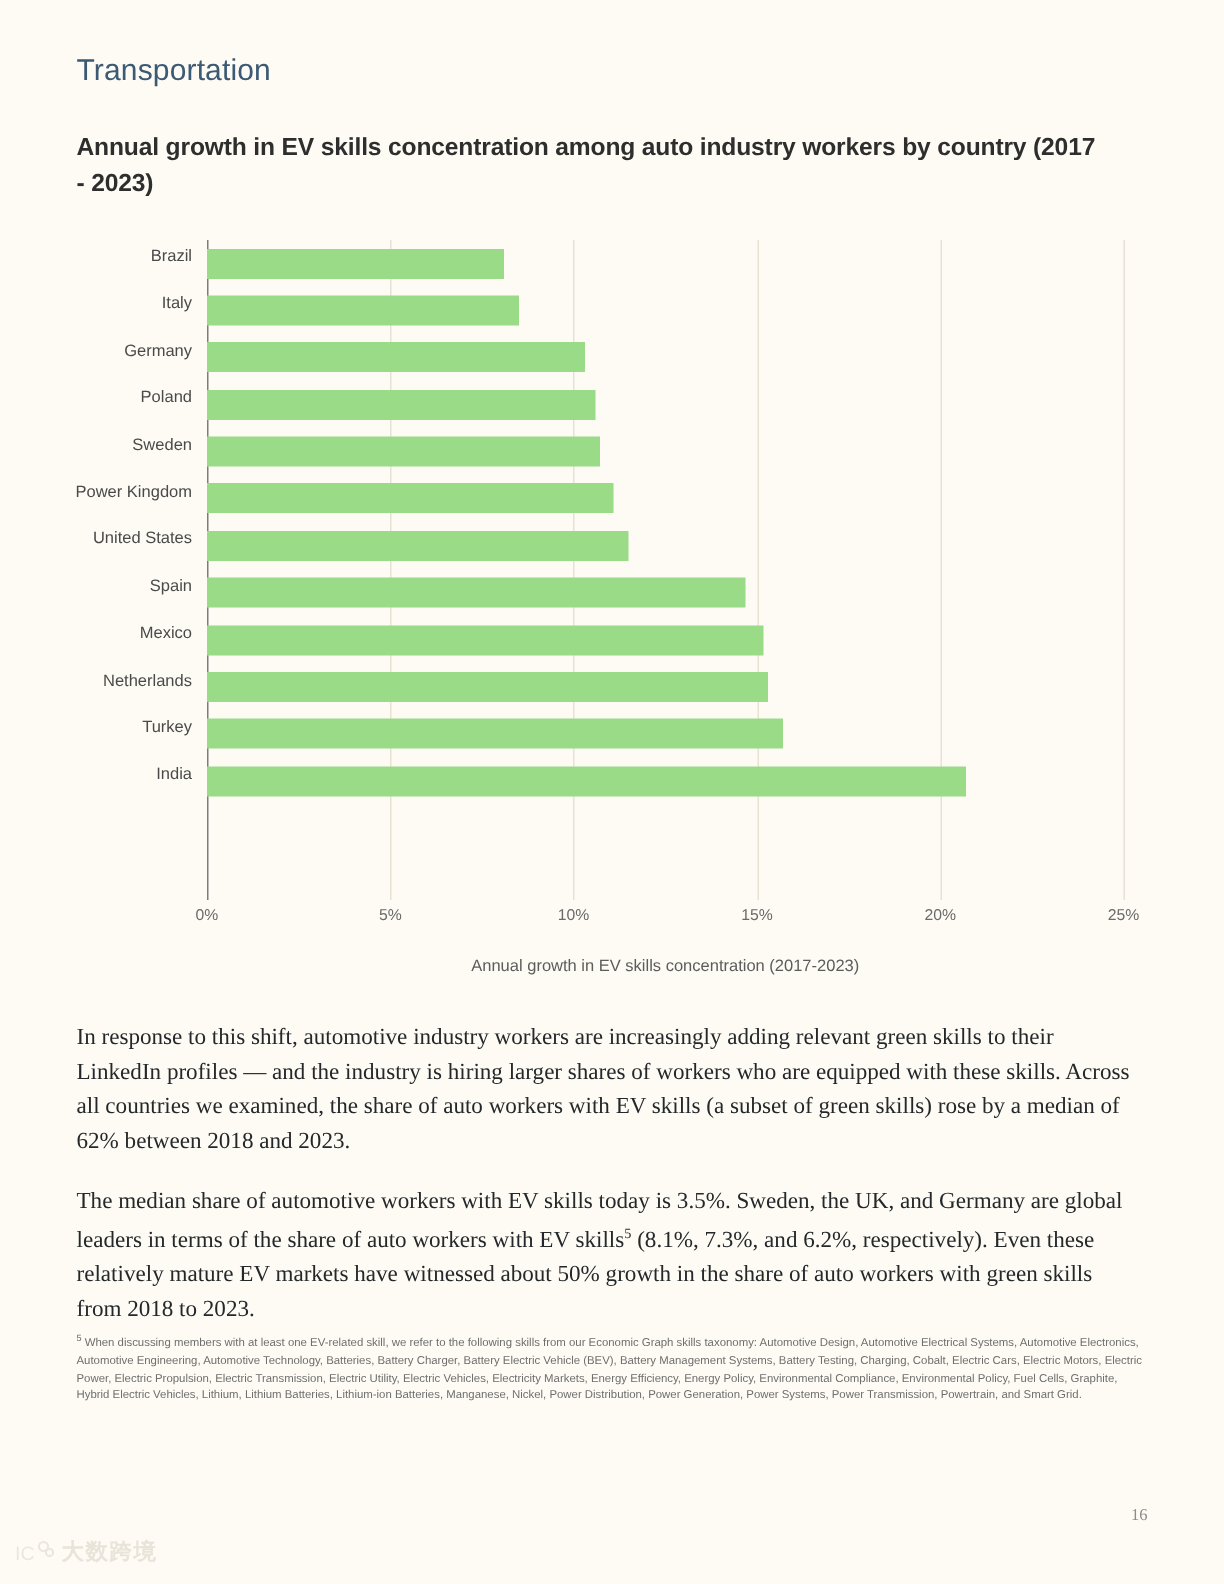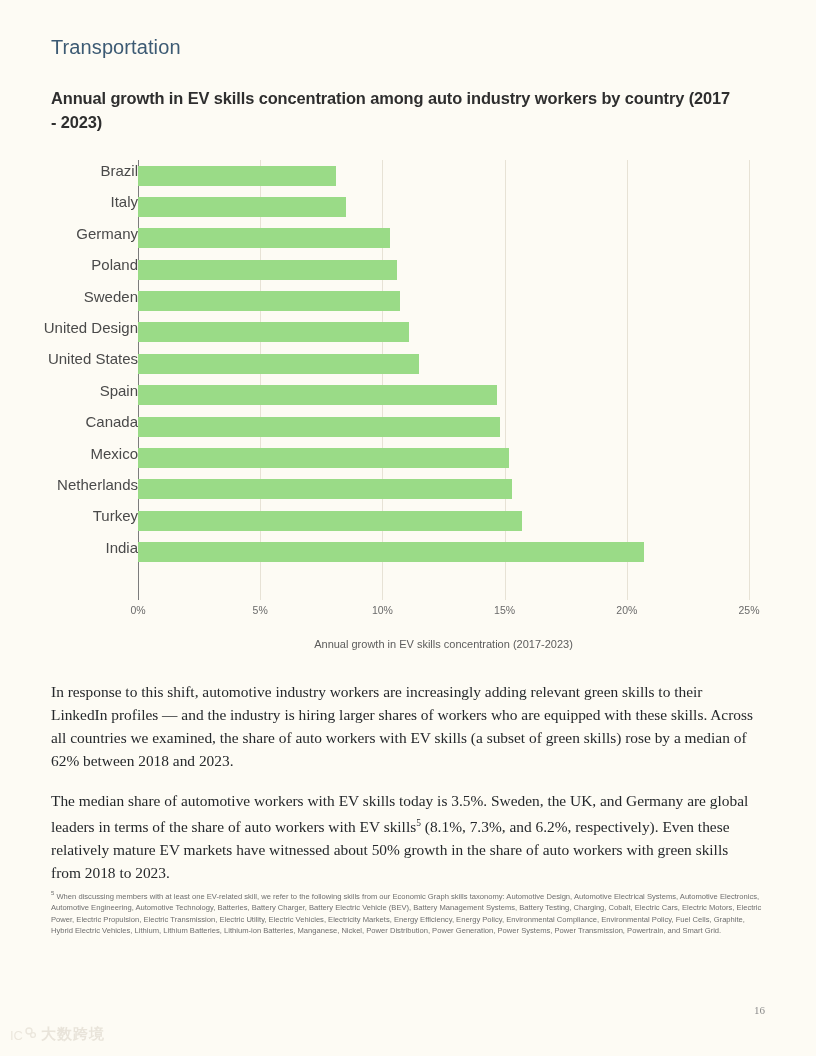--- a/index.html
+++ b/index.html
@@ -88,22 +88,23 @@
     left: 0;
     top: 5.5px;
     height: 20px;
     background: #9ADB87;
   }
 
   .ylabel {
     position: absolute;
     right: 100%;
     top: 5px;
+    margin-right: 10px;
     white-space: nowrap;
-    font-size: 15px;
+    font-size: 11px;
     color: #4A4A4A;
     line-height: 12px;
   }
 
   .xticks {
     position: absolute;
     left: 138px;
     top: 444px;
     width: 611px;
     height: 20px;
@@ -228,34 +229,30 @@
           </div>
           <div class="row">
             <div class="ylabel">Poland</div>
             <div class="bar" style="width: 259.064px; background: rgb(154, 219, 135);"></div>
           </div>
           <div class="row">
             <div class="ylabel">Sweden</div>
             <div class="bar" style="width: 261.508px; background: rgb(154, 219, 135);"></div>
           </div>
           <div class="row">
-            <div class="ylabel">United Design</div>
+            <div class="ylabel">Power Kingdom</div>
             <div class="bar" style="width: 271.284px; background: rgb(154, 219, 135);"></div>
           </div>
           <div class="row">
             <div class="ylabel">United States</div>
             <div class="bar" style="width: 281.06px; background: rgb(154, 219, 135);"></div>
           </div>
           <div class="row">
             <div class="ylabel">Spain</div>
             <div class="bar" style="width: 359.268px; background: rgb(154, 219, 135);"></div>
-          </div>
-          <div class="row">
-            <div class="ylabel">Canada</div>
-            <div class="bar" style="width: 361.712px; background: rgb(154, 219, 135);"></div>
           </div>
           <div class="row">
             <div class="ylabel">Mexico</div>
             <div class="bar" style="width: 371.488px; background: rgb(154, 219, 135);"></div>
           </div>
           <div class="row">
             <div class="ylabel">Netherlands</div>
             <div class="bar" style="width: 373.932px; background: rgb(154, 219, 135);"></div>
           </div>
           <div class="row">

